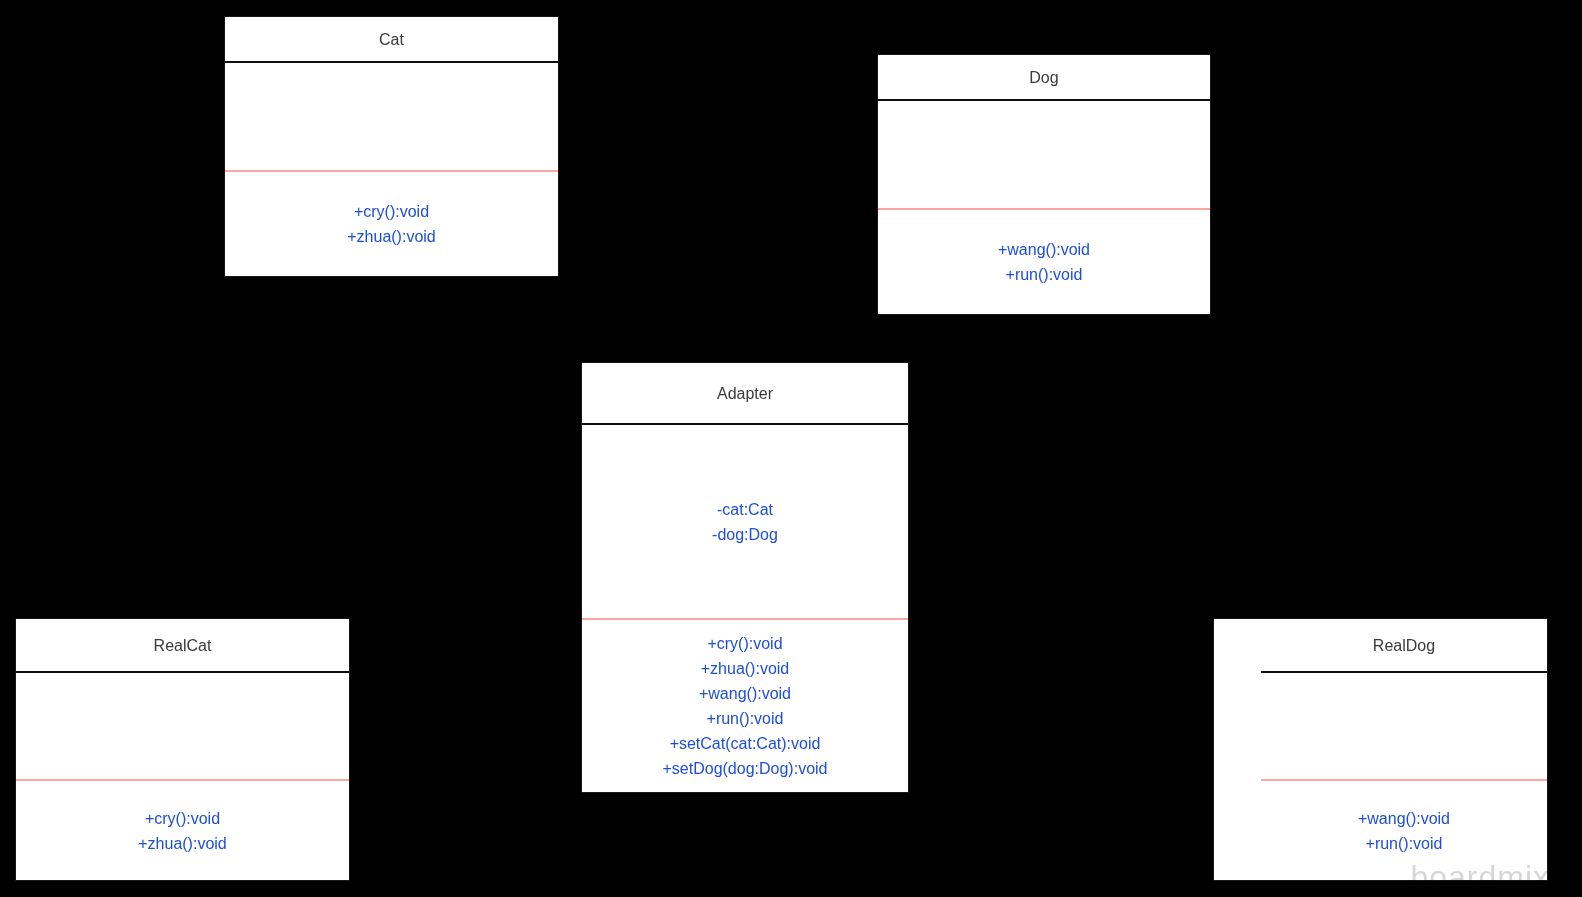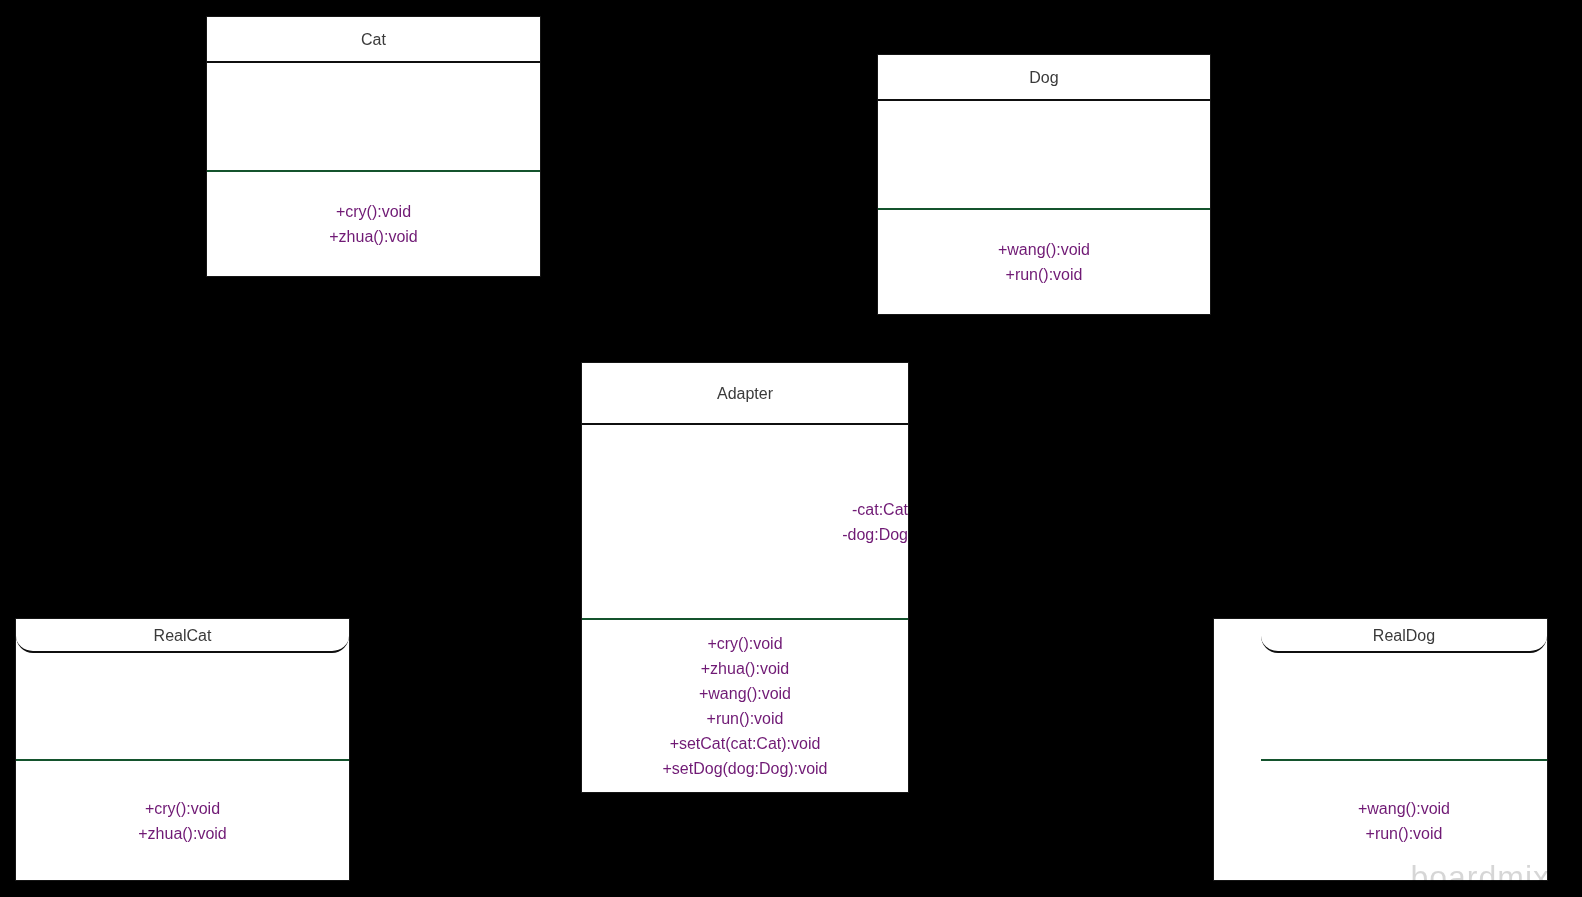--- a/index.html
+++ b/index.html
@@ -23,55 +23,54 @@
     box-sizing: border-box;
     display: flex;
     flex-direction: column;
   }
   .uml-sec {
     box-sizing: border-box;
     display: flex;
     flex-direction: column;
     align-items: center;
     justify-content: center;
-    color: #701a75;
+    color: #1d4ed8;
     font-size: 16px;
     line-height: 25px;
     text-align: center;
   }
   .uml-title {
     border-bottom: 2px solid #0f0f0f;
     font-size: 16px;
     color: #3a3a3a;
   }
   .uml-attrs {
-    border-bottom: 2px solid #14532d;
-    align-items: flex-end;
+    border-bottom: 2px solid #fca5a5;
   }
   .uml-methods {
     flex: 1 1 auto;
   }
   .uml-line {
     white-space: nowrap;
   }
 
   
-  .box-cat     { left: 206px;  top: 16px;  width: 335px; height: 261px; }
+  .box-cat     { left: 224px;  top: 16px;  width: 335px; height: 261px; }
   .box-dog     { left: 877px;  top: 16px;  width: 334px; height: 261px; margin-top: 38px; }
   .box-adapter { left: 581px;  top: 362px; width: 328px; height: 431px; }
   .box-realcat { left: 15px;   top: 618px; width: 335px; height: 263px; }
   .box-realdog { left: 1213px; top: 618px; width: 335px; height: 263px; padding-left: 47px; }
 
   .box-cat .uml-title,     .box-dog .uml-title     { height: 46px; }
   .box-cat .uml-attrs,     .box-dog .uml-attrs     { height: 109px; }
 
   .box-adapter .uml-title   { height: 62px; }
   .box-adapter .uml-attrs   { height: 195px; }
 
-  .box-realcat .uml-title,  .box-realdog .uml-title { height: 34px; border-radius: 20px; }
+  .box-realcat .uml-title,  .box-realdog .uml-title { height: 54px; }
   .box-realcat .uml-attrs,  .box-realdog .uml-attrs { height: 108px; }
 
   
   .watermark {
     position: absolute;
     right: 32px;
     bottom: 4px;
     font-size: 32px;
     line-height: 1;
     color: rgba(0, 0, 0, 0.16);

